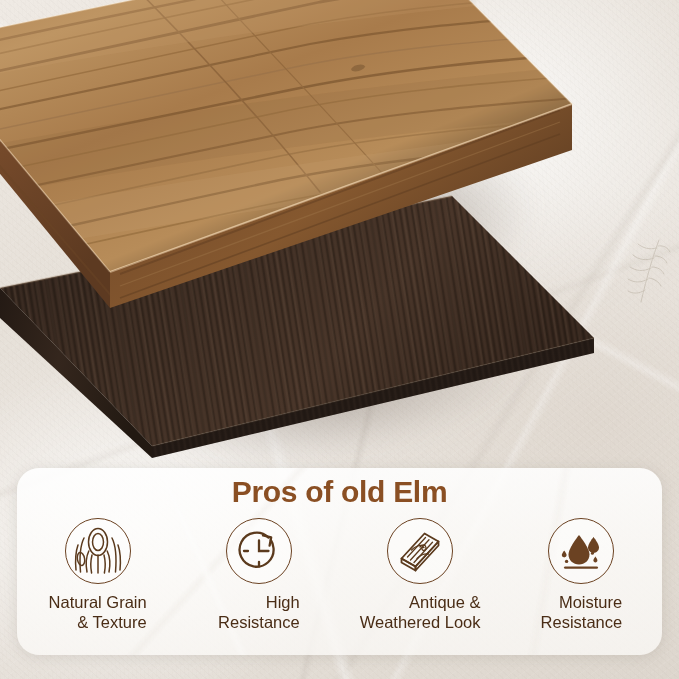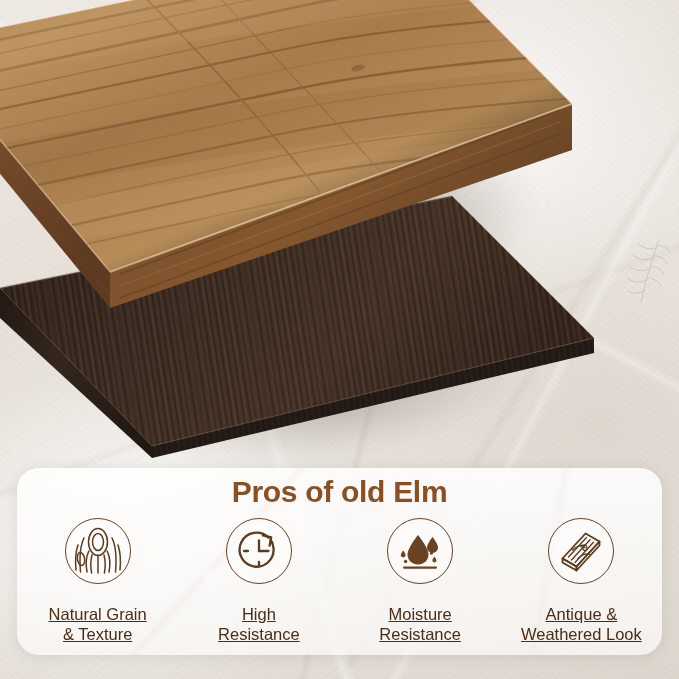--- a/index.html
+++ b/index.html
@@ -118,28 +118,27 @@
     width: 64px; height: 64px;
     border-radius: 50%;
     border: 1.4px solid #6b4222;
     display: flex;
     align-items: center;
     justify-content: center;
     background: rgba(255,255,255,.45);
   }
   .icon-circle svg { display: block; }
   .feature-label {
-    margin-top: 21px;
-    text-align: center;
+    margin-top: 9px;
+    text-align: right;
     font-size: 16.5px;
     line-height: 1.20;
     color: #4a2d16;
     font-family: "Liberation Sans", sans-serif;
     white-space: pre-line;
-    text-decoration: underline;
   }
 </style>
 </head>
 <body>
 
 <div id="stage">
 
   <div class="bg"></div>
   <div class="bg-creases"></div>
   <div class="bg-grain"></div>
@@ -320,54 +319,54 @@
               <path d="M11 22 H7"></path>
             </g>
           </svg>
         </div>
         <div class="feature-label">High
 Resistance</div>
       </div>
 
       <div class="feature">
         <div class="icon-circle">
+          <svg width="48" height="48" viewBox="0 0 48 48">
+            <g fill="none" stroke="#5b3a1d" stroke-width="1.8" stroke-linejoin="round" stroke-linecap="round">
+              <path d="M5.5 31.5 L28.5 6.5 L42.5 14.5 L19.5 39.5 Z"></path>
+              <path d="M5.5 31.5 L19.5 39.5 L19.5 43.5 L5.5 35.5 Z"></path>
+              <path d="M19.5 39.5 L42.5 14.5 L42.5 18.5 L19.5 43.5 Z"></path>
+            </g>
+            <g fill="none" stroke="#5b3a1d" stroke-width="1.3" stroke-linecap="round">
+              <path d="M11.5 30 L29.5 10.5"></path>
+              <path d="M14.5 33 L33 12.8"></path>
+              <path d="M18 35.5 L36.5 15.2"></path>
+              <path d="M24 20 C26.5 17 29.5 17.5 30 20.5 C30.4 23 27.5 24.4 26.2 22.6 C25.2 21.2 26.6 19.6 28 20.6"></path>
+              <path d="M15.5 23 C19 19 24 17.8 27 18.6"></path>
+              <path d="M21 31.5 C24.5 28 29 26.5 32.5 27"></path>
+            </g>
+          </svg>
+        </div>
+        <div class="feature-label">Antique &amp;
+Weathered Look</div>
+      </div>
+
+      <div class="feature">
+        <div class="icon-circle">
           <svg width="46" height="46" viewBox="0 0 46 46">
             <g fill="#6b4222">
               <path d="M21 7 C21 7 31.5 19.8 31.5 26.6 C31.5 32.4 26.8 36.6 21 36.6 C15.2 36.6 10.5 32.4 10.5 26.6 C10.5 19.8 21 7 21 7 Z"></path>
               <path d="M35.5 9 C35.5 9 41 15.9 41 19.5 C41 22.6 38.5 24.9 35.5 24.9 C32.5 24.9 30 22.6 30 19.5 C30 15.9 35.5 9 35.5 9 Z"></path>
               <path d="M6.2 22.5 C6.2 22.5 8.6 25.6 8.6 27.1 C8.6 28.4 7.5 29.4 6.2 29.4 C4.9 29.4 3.8 28.4 3.8 27.1 C3.8 25.6 6.2 22.5 6.2 22.5 Z"></path>
               <path d="M37.4 28.6 C37.4 28.6 39.4 31.2 39.4 32.5 C39.4 33.6 38.5 34.4 37.4 34.4 C36.3 34.4 35.4 33.6 35.4 32.5 C35.4 31.2 37.4 28.6 37.4 28.6 Z"></path>
               <circle cx="8.6" cy="33.4" r="1.7"></circle>
               <circle cx="34.4" cy="25.2" r="1.5"></circle>
               <rect x="6" y="38.4" width="34" height="2.4" rx="1.2"></rect>
             </g>
           </svg>
         </div>
         <div class="feature-label">Moisture
 Resistance</div>
       </div>
 
-      <div class="feature">
-        <div class="icon-circle">
-          <svg width="48" height="48" viewBox="0 0 48 48">
-            <g fill="none" stroke="#5b3a1d" stroke-width="1.8" stroke-linejoin="round" stroke-linecap="round">
-              <path d="M5.5 31.5 L28.5 6.5 L42.5 14.5 L19.5 39.5 Z"></path>
-              <path d="M5.5 31.5 L19.5 39.5 L19.5 43.5 L5.5 35.5 Z"></path>
-              <path d="M19.5 39.5 L42.5 14.5 L42.5 18.5 L19.5 43.5 Z"></path>
-            </g>
-            <g fill="none" stroke="#5b3a1d" stroke-width="1.3" stroke-linecap="round">
-              <path d="M11.5 30 L29.5 10.5"></path>
-              <path d="M14.5 33 L33 12.8"></path>
-              <path d="M18 35.5 L36.5 15.2"></path>
-              <path d="M24 20 C26.5 17 29.5 17.5 30 20.5 C30.4 23 27.5 24.4 26.2 22.6 C25.2 21.2 26.6 19.6 28 20.6"></path>
-              <path d="M15.5 23 C19 19 24 17.8 27 18.6"></path>
-              <path d="M21 31.5 C24.5 28 29 26.5 32.5 27"></path>
-            </g>
-          </svg>
-        </div>
-        <div class="feature-label">Antique &amp;
-Weathered Look</div>
-      </div>
-
     </div>
   </div>
 
 </div>
 
 </body></html>

